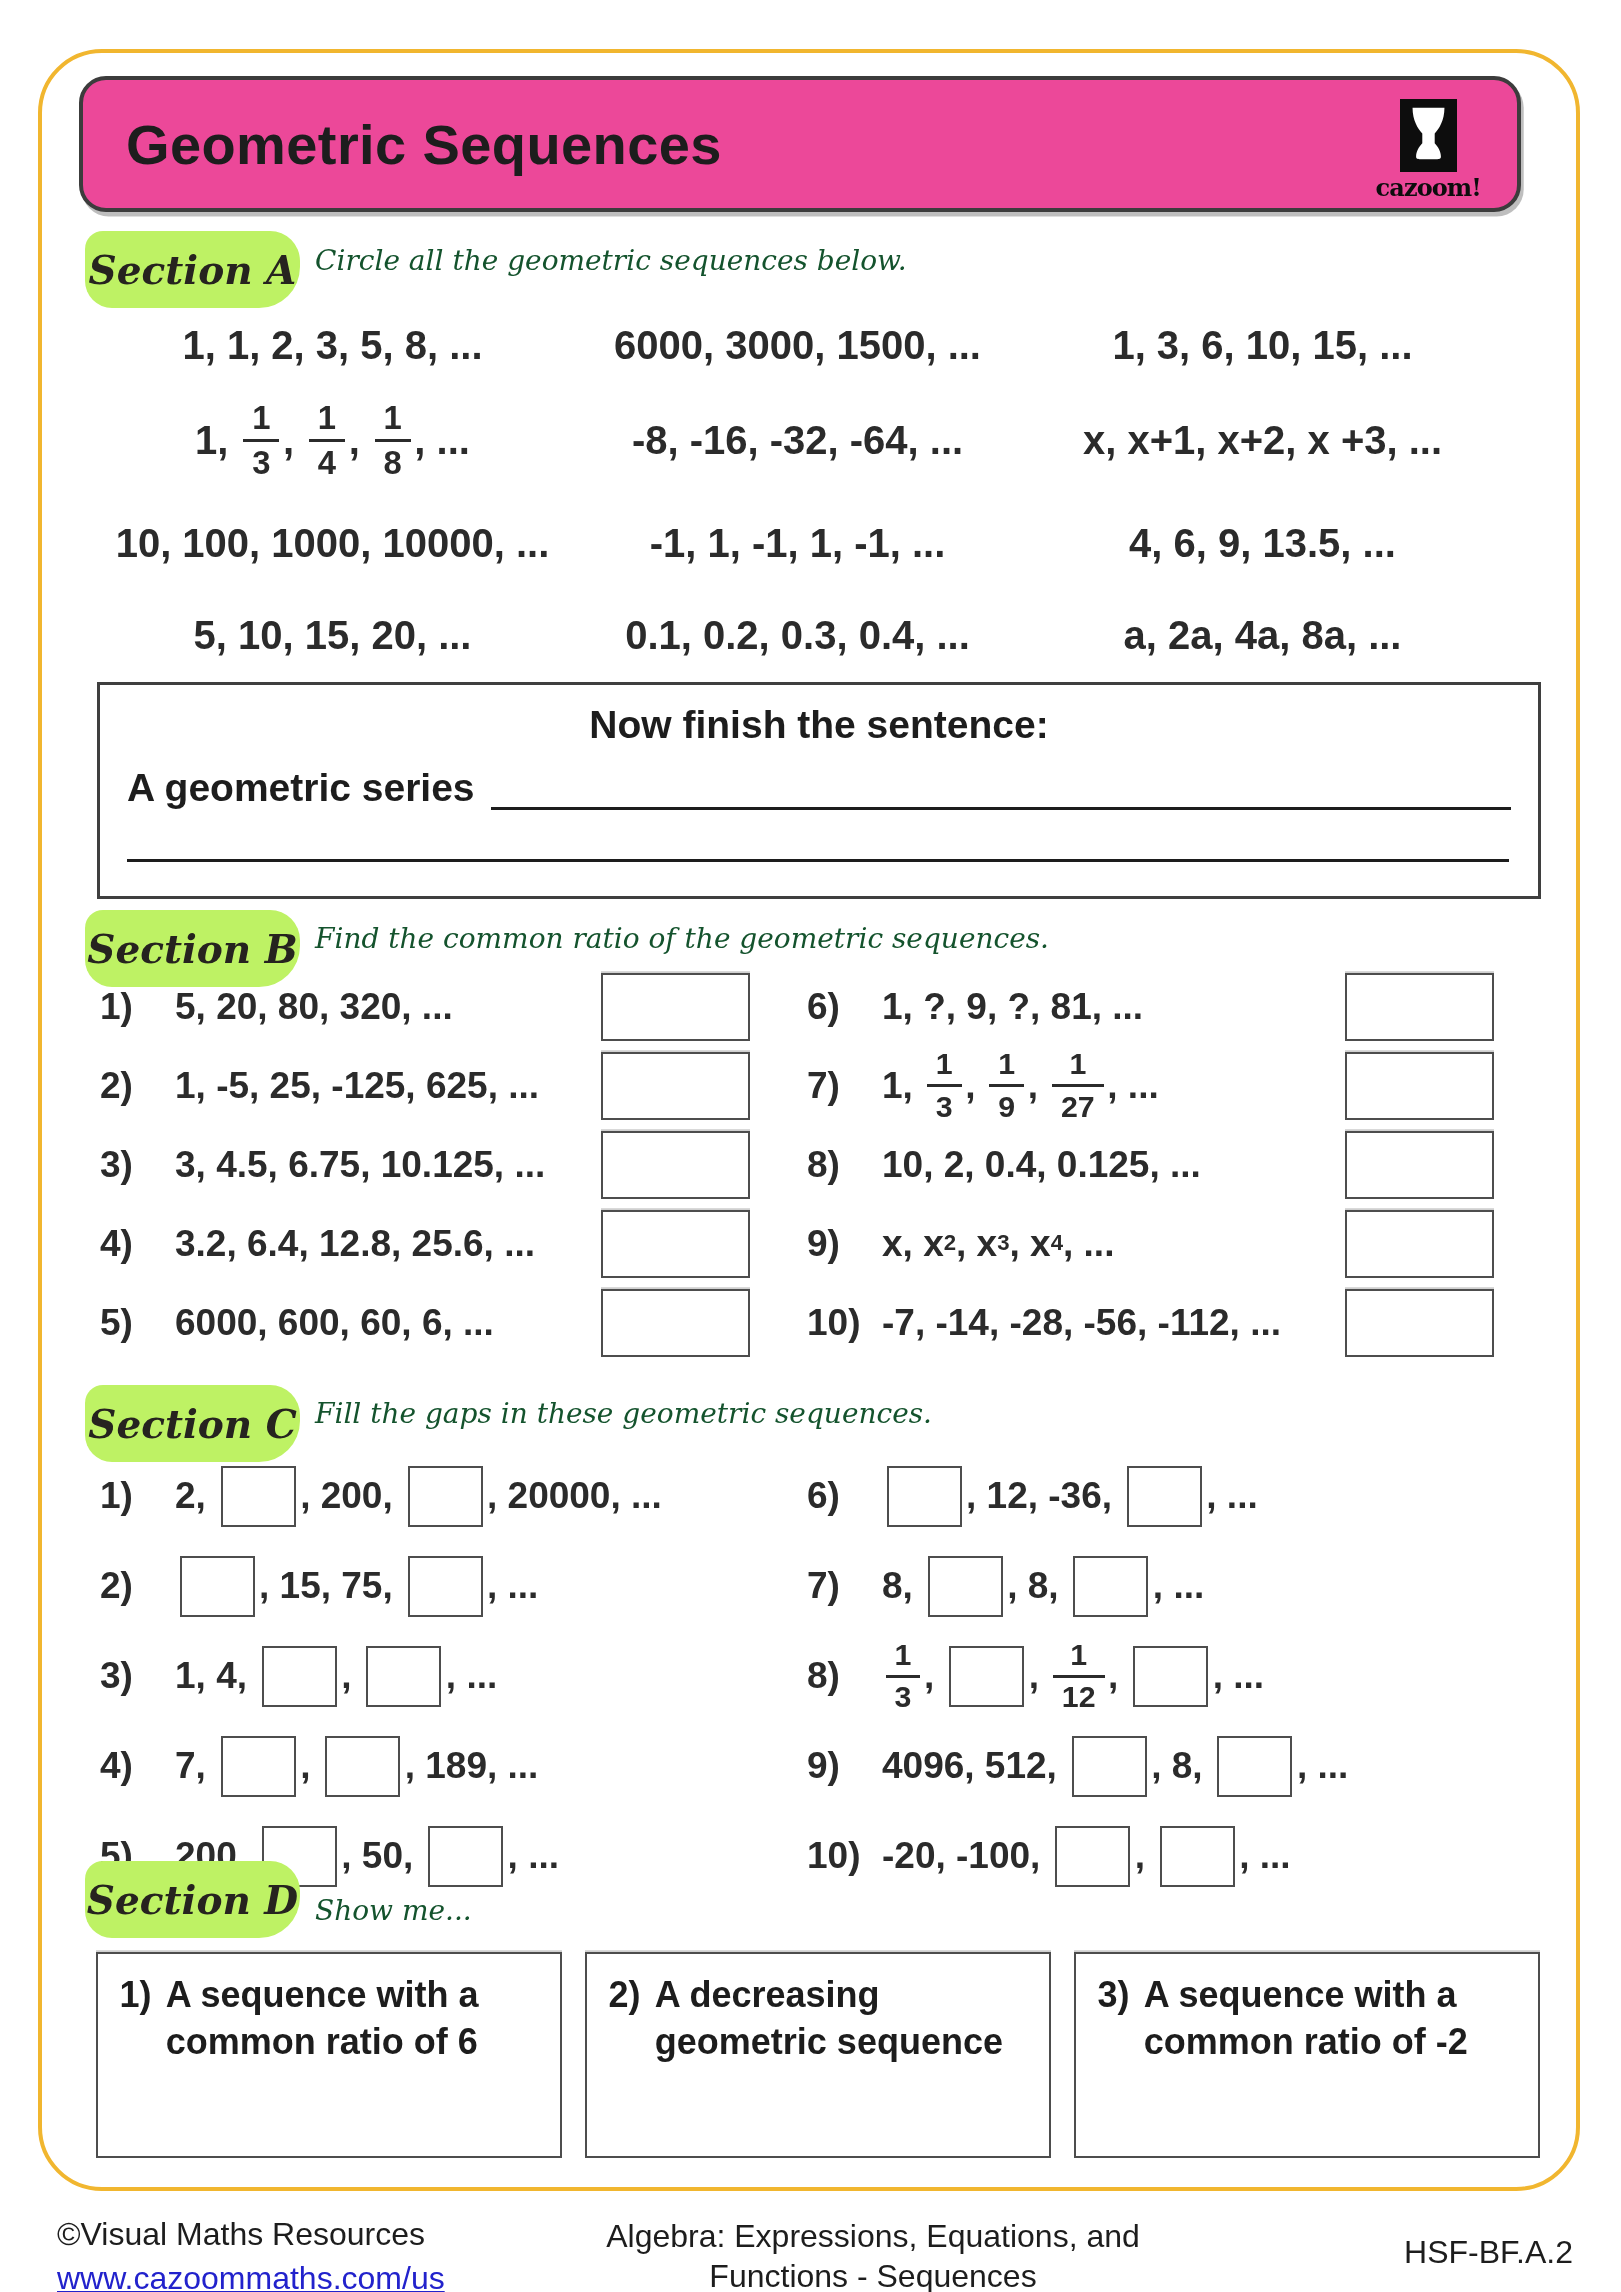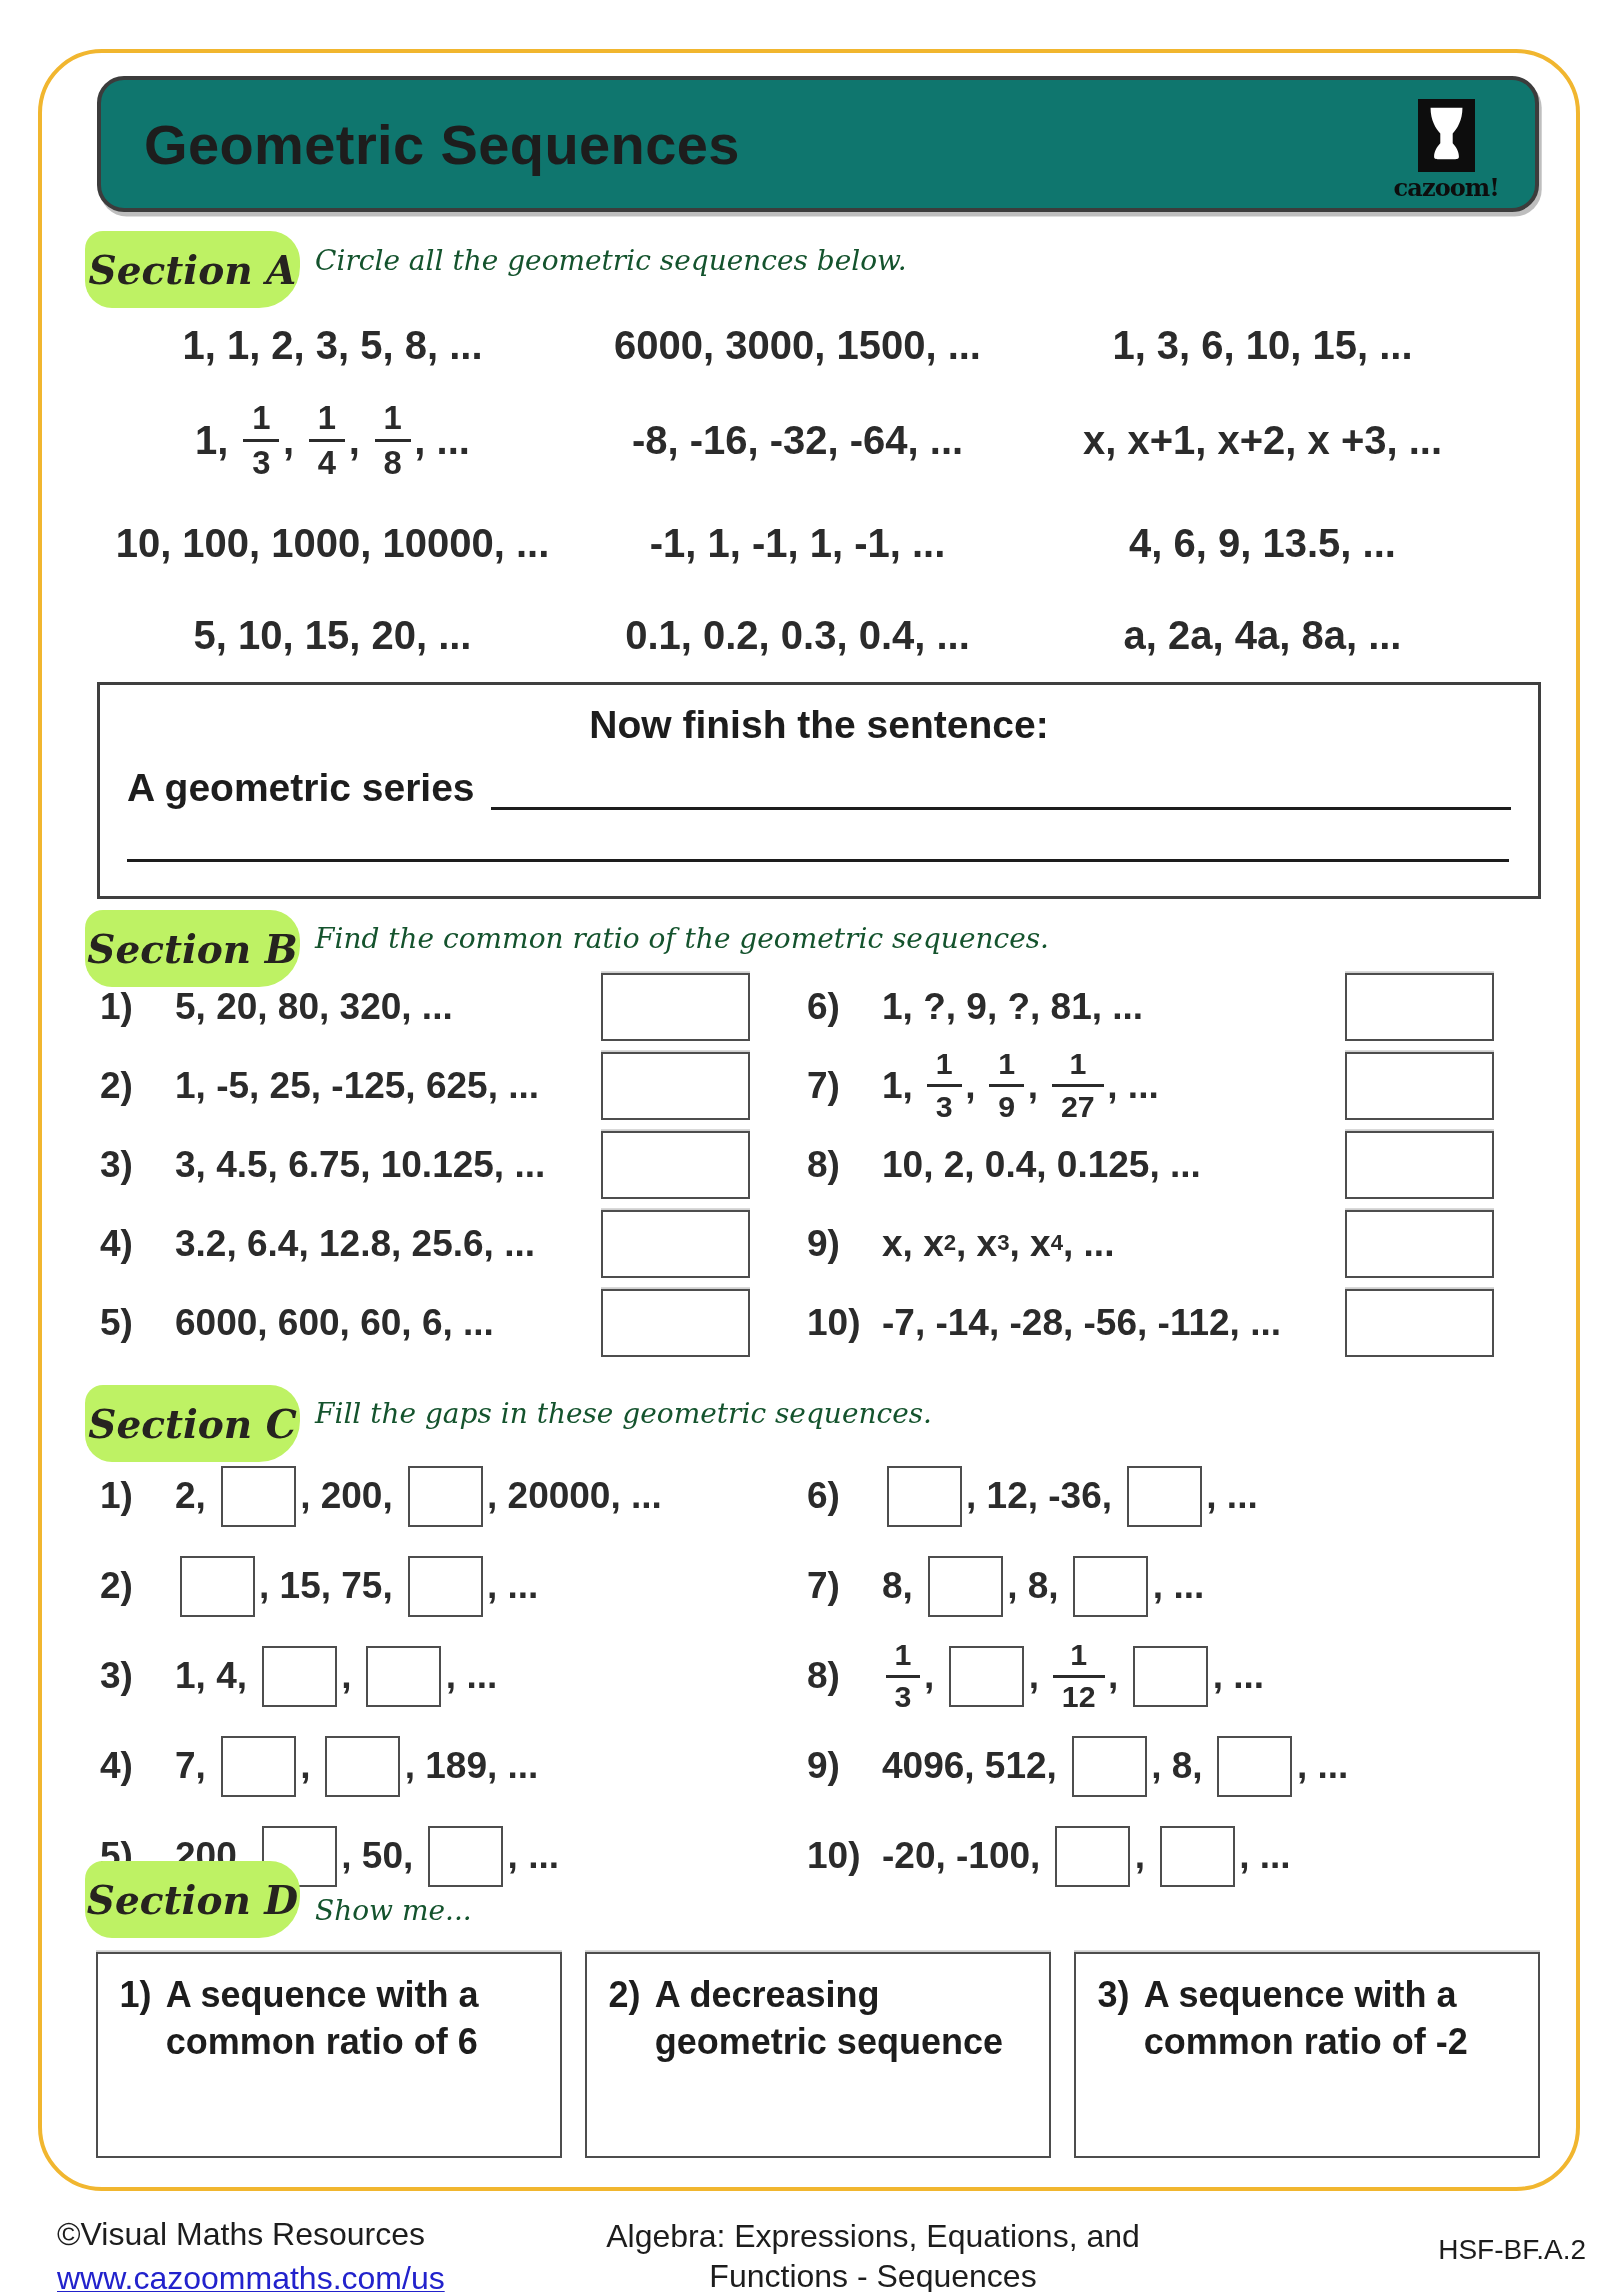--- a/index.html
+++ b/index.html
@@ -8,22 +8,22 @@
     position:relative; width:1622px; height:2293px; background:#ffffff;
     font-family:"Liberation Sans", sans-serif; color:#2b2b2b; overflow:hidden;
   }
   
   .frame {
     position:absolute; left:38px; top:49px; width:1542px; height:2142px;
     border:4.5px solid #F1B62F; border-radius:64px; background:#fff;
   }
   
   .title-bar {
-    position:absolute; left:97px; top:76px; width:1442px; height:136px;
-    background:#0f766e; border:4.5px solid #3C3C3C; border-radius:27px;
+    position:absolute; left:79px; top:76px; width:1442px; height:136px;
+    background:#ec4899; border:4.5px solid #3C3C3C; border-radius:27px;
     box-shadow:2.7px 4.5px 0 rgba(70,70,70,.35);
     display:flex; align-items:center; justify-content:space-between;
     padding:0 36px 0 43px;
   }
   .title { font-size:56px; font-weight:bold; color:#1d1d1d; letter-spacing:0.4px; }
   .logo { display:flex; flex-direction:column; align-items:center; margin-top:12.5px; }
   .logo-square { width:57px; height:73px; background:#0d0d0d; display:flex; align-items:flex-start; justify-content:center; padding-top:3.6px; }
   .logo-text { font-family:"DejaVu Serif", serif; font-weight:bold; font-size:24px; color:#0d0d0d; letter-spacing:-0.9px; margin-top:1px; }
   
   .sec-label {
@@ -84,21 +84,21 @@
   .d-box {
     flex:1; border:2.7px solid #4D4D4D; background:#fff; padding:18px 18px 0 21.5px;
     display:flex; gap:14.3px; font-size:36px; font-weight:bold; line-height:1.3; color:#1d1d1d;
     box-shadow:0 -1.8px 0 rgba(120,120,120,.35);
   }
   .d-num { flex:none; }
   
   .footer-left { position:absolute; left:57px; top:2216px; font-size:32px; color:#1d1d1d; }
   .footer-link { color:#2222CC; text-decoration:underline; display:inline-block; margin-top:7.2px; }
   .footer-center { position:absolute; left:331px; width:1084px; top:2216px; text-align:center; font-size:32px; color:#1d1d1d; line-height:1.25; }
-  .footer-right { position:absolute; right:36px; top:2234px; font-size:28px; color:#1d1d1d; }
+  .footer-right { position:absolute; right:49px; top:2234px; font-size:32px; color:#1d1d1d; }
 </style>
 </head>
 <body>
 
 <div class="page">
   <div class="frame"></div>
 
   <div class="title-bar">
     <div class="title">Geometric Sequences</div>
     <div class="logo">

